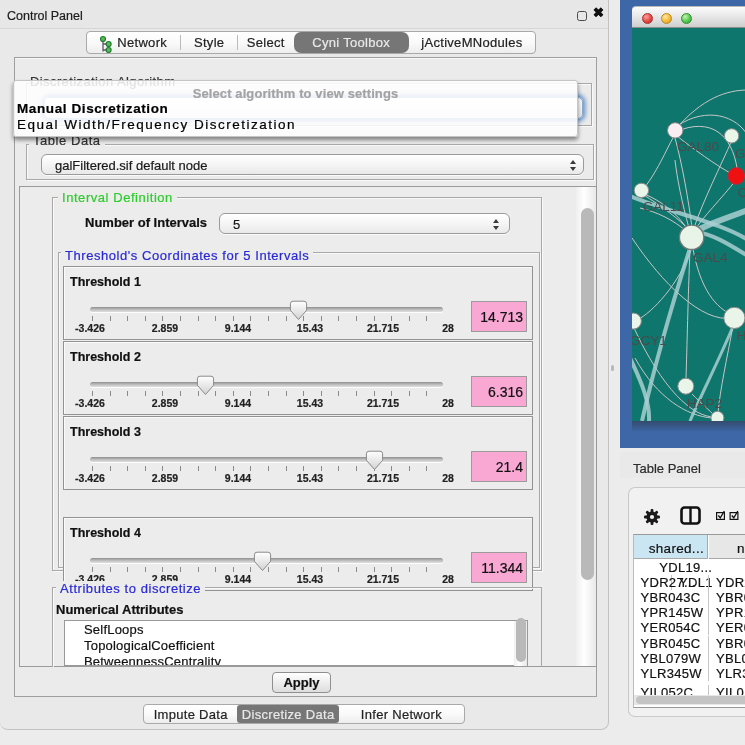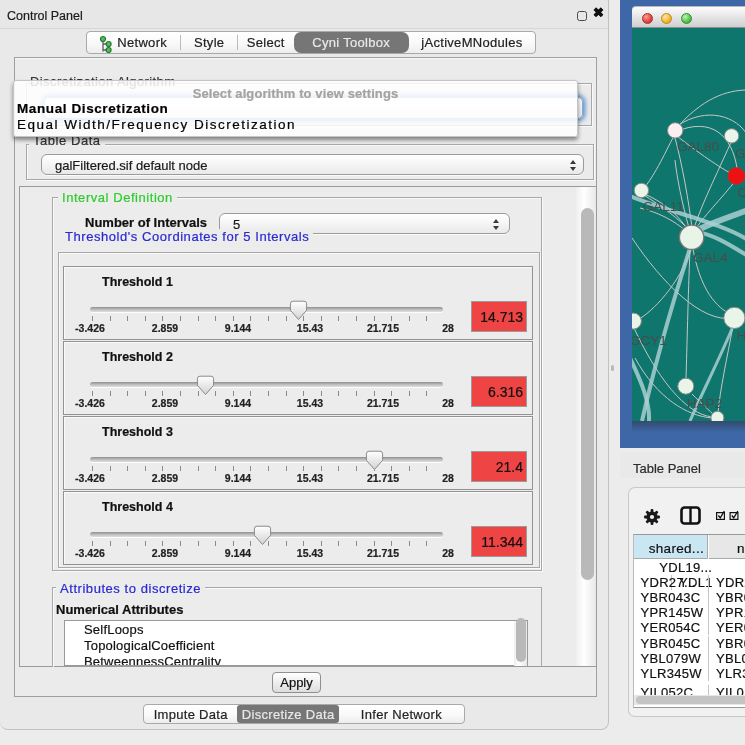--- a/index.html
+++ b/index.html
@@ -32,28 +32,28 @@
 
 .combo { border:1px solid #9b9b9b; border-radius:6px; background:linear-gradient(#ffffff,#f6f6f6 45%,#e9e9e9); box-shadow:0 1px 0 rgba(255,255,255,.8); font-size:13px; color:#1a1a1a; }
 .combo .cv { position:absolute; top:50%; transform:translateY(-50%); left:13px; }
 .spin { position:absolute; width:7px; height:12px; }
 .spin:before, .spin:after { content:""; position:absolute; left:0; border-left:3.5px solid transparent; border-right:3.5px solid transparent; }
 .spin:before { top:0.5px; border-bottom:4.5px solid #3a3a3a; }
 .spin:after { bottom:0.5px; border-top:4.5px solid #3a3a3a; }
 
 
 .throw { position:absolute; left:63px; width:470px; height:74px; border:1px solid #929292; box-shadow:inset 1px 1px 0 #fafafa; background:#ececec; }
-.throw .lbl { position:absolute; left:6px; top:8px; font-size:12.5px; font-weight:bold; color:#111;margin-left:32px; }
+.throw .lbl { position:absolute; left:6px; top:8px; font-size:12.5px; font-weight:bold; color:#111; }
 .track { position:absolute; left:26px; top:40px; width:353px; height:5px; border-radius:2.5px; background:linear-gradient(#8f8f8f,#c6c6c6 60%,#dedede); box-shadow:0 1px 0 rgba(255,255,255,.9); }
 .ticks { position:absolute; left:28px; top:48.5px; width:352px; height:5px;
   background-image:repeating-linear-gradient(to right,#8a8a8a 0 1px,transparent 1px 17.6px); }
 .tlabels { position:absolute; top:55px; left:0; width:470px; height:12px; font-size:10.5px; font-weight:bold; color:#222; }
 .tlabels span { position:absolute; transform:translateX(-50%); }
 .thumb { position:absolute; top:33px; width:19px; height:21px; }
-.vfield { position:absolute; left:407px; top:34px; width:56px; height:31px; background:#ef4444; border:1px solid #9b9b9b; font-size:14px; color:#111; display:flex; align-items:center; justify-content:flex-end; padding-right:3px; }
+.vfield { position:absolute; left:407px; top:34px; width:56px; height:31px; background:#f9a8d4; border:1px solid #9b9b9b; font-size:14px; color:#111; display:flex; align-items:center; justify-content:flex-end; padding-right:3px; }
 
 
 .sbtrack { background:linear-gradient(to right,#efefef,#ffffff 40%,#e8e8e8); }
 .sbthumb { background:#b9b9b9; border-radius:6.5px; }
 
 
 #attrlist { left:64px; top:620px; width:464px; height:46px; background:#fff; border:1px solid #999; font-size:13px; color:#111; overflow:hidden; }
 #attrlist div { padding:0.5px 0 0 19px; height:16.3px; letter-spacing:0.2px; }
 
 .btn { border:1px solid #8f8f8f; border-radius:4px; background:linear-gradient(#ffffff,#eeeeee 50%,#dddddd); font-size:13px; color:#111; display:flex; align-items:center; justify-content:center; }
@@ -126,21 +126,21 @@
 
   <div class="abs group" style="left:52px; top:197px; width:490px; height:374px;"></div>
   <div class="abs gtitle" style="left:58px; top:190px; color:#2ecc2e;">Interval Definition</div>
   <div class="abs" style="left:85px; top:215px; font-size:13px; font-weight:bold; color:#111;">Number of Intervals</div>
   <div class="abs combo" style="left:219px; top:213px; width:291px; height:21px;">
     <div class="cv">5</div>
     <div class="spin" style="right:9px; top:4px;"></div>
   </div>
 
   <div class="abs group" style="left:58px; top:252px; width:482px; height:316px;"></div>
-  <div class="abs gtitle" style="left:61px; top:229px; color:#2929d6;">Threshold's Coordinates for 5 Intervals</div>
+  <div class="abs gtitle" style="left:61px; top:248px; color:#2929d6;">Threshold's Coordinates for 5 Intervals</div>
 
   <div class="throw" style="top:266px;">
     <div class="lbl">Threshold 1</div>
     <div class="track"></div>
       <div class="ticks"></div>
     <div class="tlabels">
         <span style="left:26px;">-3.426</span>
         <span style="left:101px;">2.859</span>
         <span style="left:174px;">9.144</span>
         <span style="left:246px;">15.43</span>
@@ -185,21 +185,21 @@
         <span style="left:174px;">9.144</span>
         <span style="left:246px;">15.43</span>
         <span style="left:319px;">21.715</span>
         <span style="left:384px;">28</span>
       </div>
     <svg class="thumb" style="left:301px;" width="17.5" height="20" viewBox="0 0 19 21">
         <path d="M4 1.2 h11 q2.6 0 2.6 2.6 v6.5 l-8.1 9.2 l-8.1 -9.2 v-6.5 q0 -2.6 2.6 -2.6 z" fill="url(#tg)" stroke="#8a8a8a"></path>
       </svg>
     <div class="vfield">21.4</div>
   </div>
-  <div class="throw" style="top:491px;padding-left:28px;">
+  <div class="throw" style="top:517px;padding-left:28px;">
     <div class="lbl">Threshold 4</div>
     <div class="track"></div>
       <div class="ticks"></div>
     <div class="tlabels">
         <span style="left:26px;">-3.426</span>
         <span style="left:101px;">2.859</span>
         <span style="left:174px;">9.144</span>
         <span style="left:246px;">15.43</span>
         <span style="left:319px;">21.715</span>
         <span style="left:384px;">28</span>
@@ -217,21 +217,21 @@
     <div>SelfLoops</div>
     <div>TopologicalCoefficient</div>
     <div>BetweennessCentrality</div>
   </div>
   <div class="abs sbtrack" style="left:514px; top:621px; width:13px; height:45px;"></div>
   <div class="abs sbthumb" style="left:516px; top:618px; width:10px; height:44px; border-radius:5px;"></div>
 
   <div class="abs sbtrack" style="left:576px; top:187px; width:20px; height:479px;"></div>
   <div class="abs sbthumb" style="left:581px; top:208px; width:13px; height:372px;"></div>
 
-  <div class="abs btn" style="left:272px; top:672px; width:49px; height:21px;">Apply</div>
+  <div class="abs btn" style="left:272px; top:672px; width:59px; height:21px;font-weight:bold;">Apply</div>
 
   <div id="bottabs" class="tabstrip abs">
     <div class="tab" style="width:94px;">Impute Data</div>
     <div class="tab sel" style="width:102px;">Discretize Data</div>
     <div class="tab" style="width:126px;">Infer Network</div>
   </div>
 
   <div id="popup" class="abs">
     <div class="prompt">Select algorithm to view settings</div>
     <div class="it1">Manual Discretization</div>

